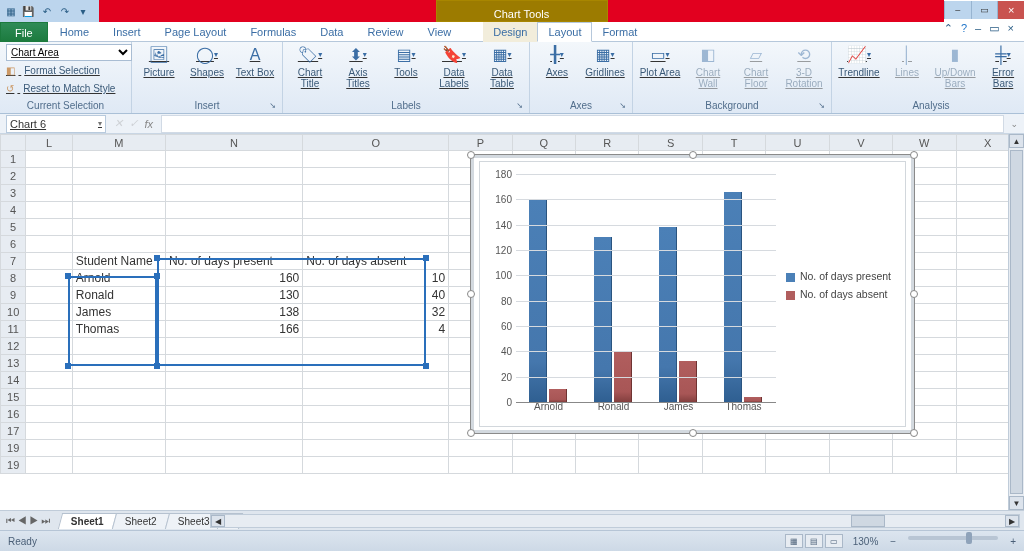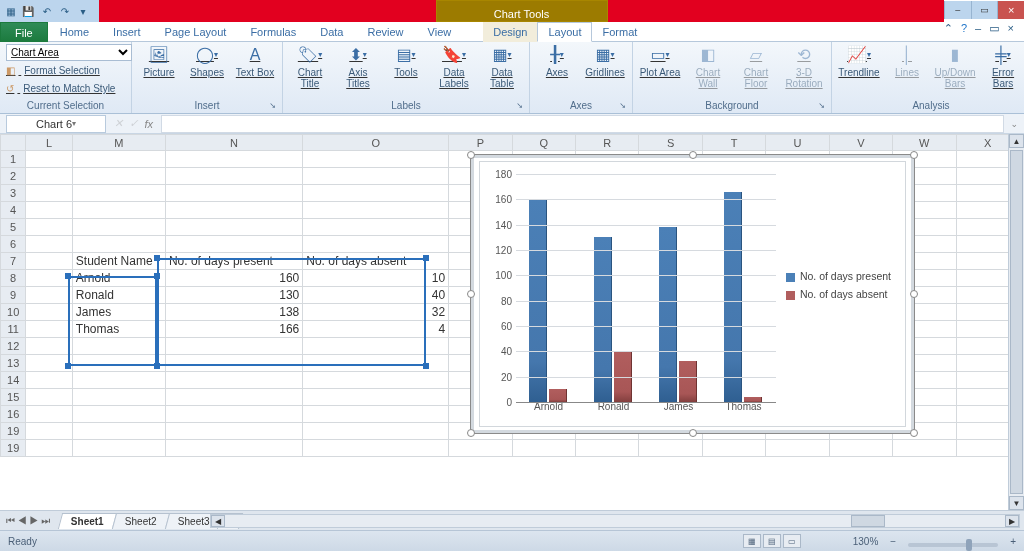--- a/index.html
+++ b/index.html
@@ -34,21 +34,21 @@
   .big-btn { width:42px; display:flex; flex-direction:column; align-items:center; gap:2px; font-size:10px; color:#3b5a78; text-align:center; line-height:1.05; }
   .big-btn .ic { width:24px; height:22px; display:flex; align-items:center; justify-content:center; font-size:16px; color:#3b6ea5; }
   .big-btn .cap { height:22px; display:flex; flex-direction:column; justify-content:flex-start; }
   .small-line { display:flex; align-items:center; gap:3px; font-size:10px; color:#3b5a78; height:17px; white-space:nowrap;}
   .curr-sel { width:132px; }
   .curr-sel select { width:126px; height:17px; font-size:10px; border:1px solid #a9bdd3; background:#fff; }
   .drop::after { content:" ▾"; font-size:8px; }
 
   
   .fbar { height: 20px; display:flex; align-items:center; border-bottom:1px solid #c9d6e4; background:#edf2f8; }
-  .namebox { width:100px; height:18px; border:1px solid #b8cadd; background:#fff; margin-left:6px; display:flex; align-items:center; padding:0 3px; font-size:11px; justify-content:center;}
+  .namebox { width:100px; height:18px; border:1px solid #b8cadd; background:#fff; margin-left:6px; display:flex; align-items:center; padding:0 3px; font-size:11px; justify-content:space-between;text-decoration:underline;}
   .namebox .dd { font-size:8px; color:#777; }
   .fx-cluster { margin-left:8px; display:flex; gap:6px; align-items:center; font-style:italic; color:#888;}
   .formula-input { flex:1; height:18px; border:1px solid #d1dae5; background:#fff; margin:0 6px 0 8px; }
 
   
   .sheet-wrap { position:relative; height: 376px; overflow:hidden; background:#fff; }
   table.grid { border-collapse:collapse; table-layout:fixed; width: 1020px; }
   table.grid th, table.grid td { border:1px solid #d5d9dd; padding:0; font-size:12px; }
   table.grid th { background:#e7ecf2; font-weight:normal; color:#555; font-size:11px; height:16px; position:sticky; }
   table.grid .rowhdr { background:#e7ecf2; text-align:center; width:24px; font-size:11px; color:#555; }
@@ -89,21 +89,21 @@
   .hscroll .thumb { position:absolute; left:640px; width:34px; top:0; bottom:0; background:#cfd8e2; border:1px solid #aab8c8;}
   .hscroll .btn { position:absolute; width:14px; top:0;bottom:0; background:#dce3ec; border:1px solid #aab8c8; display:flex; align-items:center; justify-content:center; font-size:8px;}
   .vscroll { position:absolute; right:0; top:0; bottom:0; width:16px; background:#e7ecf2; border-left:1px solid #c0ccd9;}
   .vscroll .btn { height:14px; background:#dce3ec; border:1px solid #aab8c8; display:flex; align-items:center; justify-content:center; font-size:8px;}
   .vscroll .thumb { position:absolute; top:16px; bottom:16px; left:1px; right:1px; background:#cfd8e2; border:1px solid #aab8c8;}
 
   
   .statusbar { height: 21px; background:linear-gradient(#dce5ef,#cdd9e6); border-top:1px solid #b6c5d6; display:flex; align-items:center; padding:0 8px; font-size:10px; color:#4a5f77; }
   .statusbar .views { margin-left:auto; display:flex; gap:2px; margin-right:10px; }
   .statusbar .views .vb { width:18px; height:14px; border:1px solid #aab8c8; background:#e7ecf2; display:flex;align-items:center;justify-content:center; font-size:8px;}
-  .zoom { display:flex; align-items:flex-end; gap:12px;margin-left:42px;}
+  .zoom { display:flex; align-items:flex-start; gap:12px;}
   .zoom .track { width:90px; height:4px; background:#b8c5d4; position:relative; border-radius:2px;}
   .zoom .track .th { position:absolute; left:58px; top:-4px; width:6px; height:12px; background:#8fa3ba; border-radius:2px;}
 </style>
 </head>
 <body>
 
 <div class="titlebar">
   <div class="titlebar-left">
     <span class="qat-icon">▦</span>
     <span class="qat-icon">💾</span>
@@ -571,20 +571,36 @@
           <td class="txt"></td>
           <td class="txt"></td>
           <td class="txt"></td>
           <td class="txt"></td>
           <td class="txt"></td>
           <td class="txt"></td>
           <td class="txt"></td>
           <td class="txt"></td>
         </tr>
         <tr>
+          <td class="rowhdr">17</td>
+          <td class="txt"></td>
+          <td class="txt"></td>
+          <td class="txt"></td>
+          <td class="txt"></td>
+          <td class="txt"></td>
+          <td class="txt"></td>
+          <td class="txt"></td>
+          <td class="txt"></td>
+          <td class="txt"></td>
+          <td class="txt"></td>
+          <td class="txt"></td>
+          <td class="txt"></td>
+          <td class="txt"></td>
+        </tr>
+        <tr>
           <td class="rowhdr">19</td>
           <td class="txt"></td>
           <td class="txt"></td>
           <td class="txt"></td>
           <td class="txt"></td>
           <td class="txt"></td>
           <td class="txt"></td>
           <td class="txt"></td>
           <td class="txt"></td>
           <td class="txt"></td>

